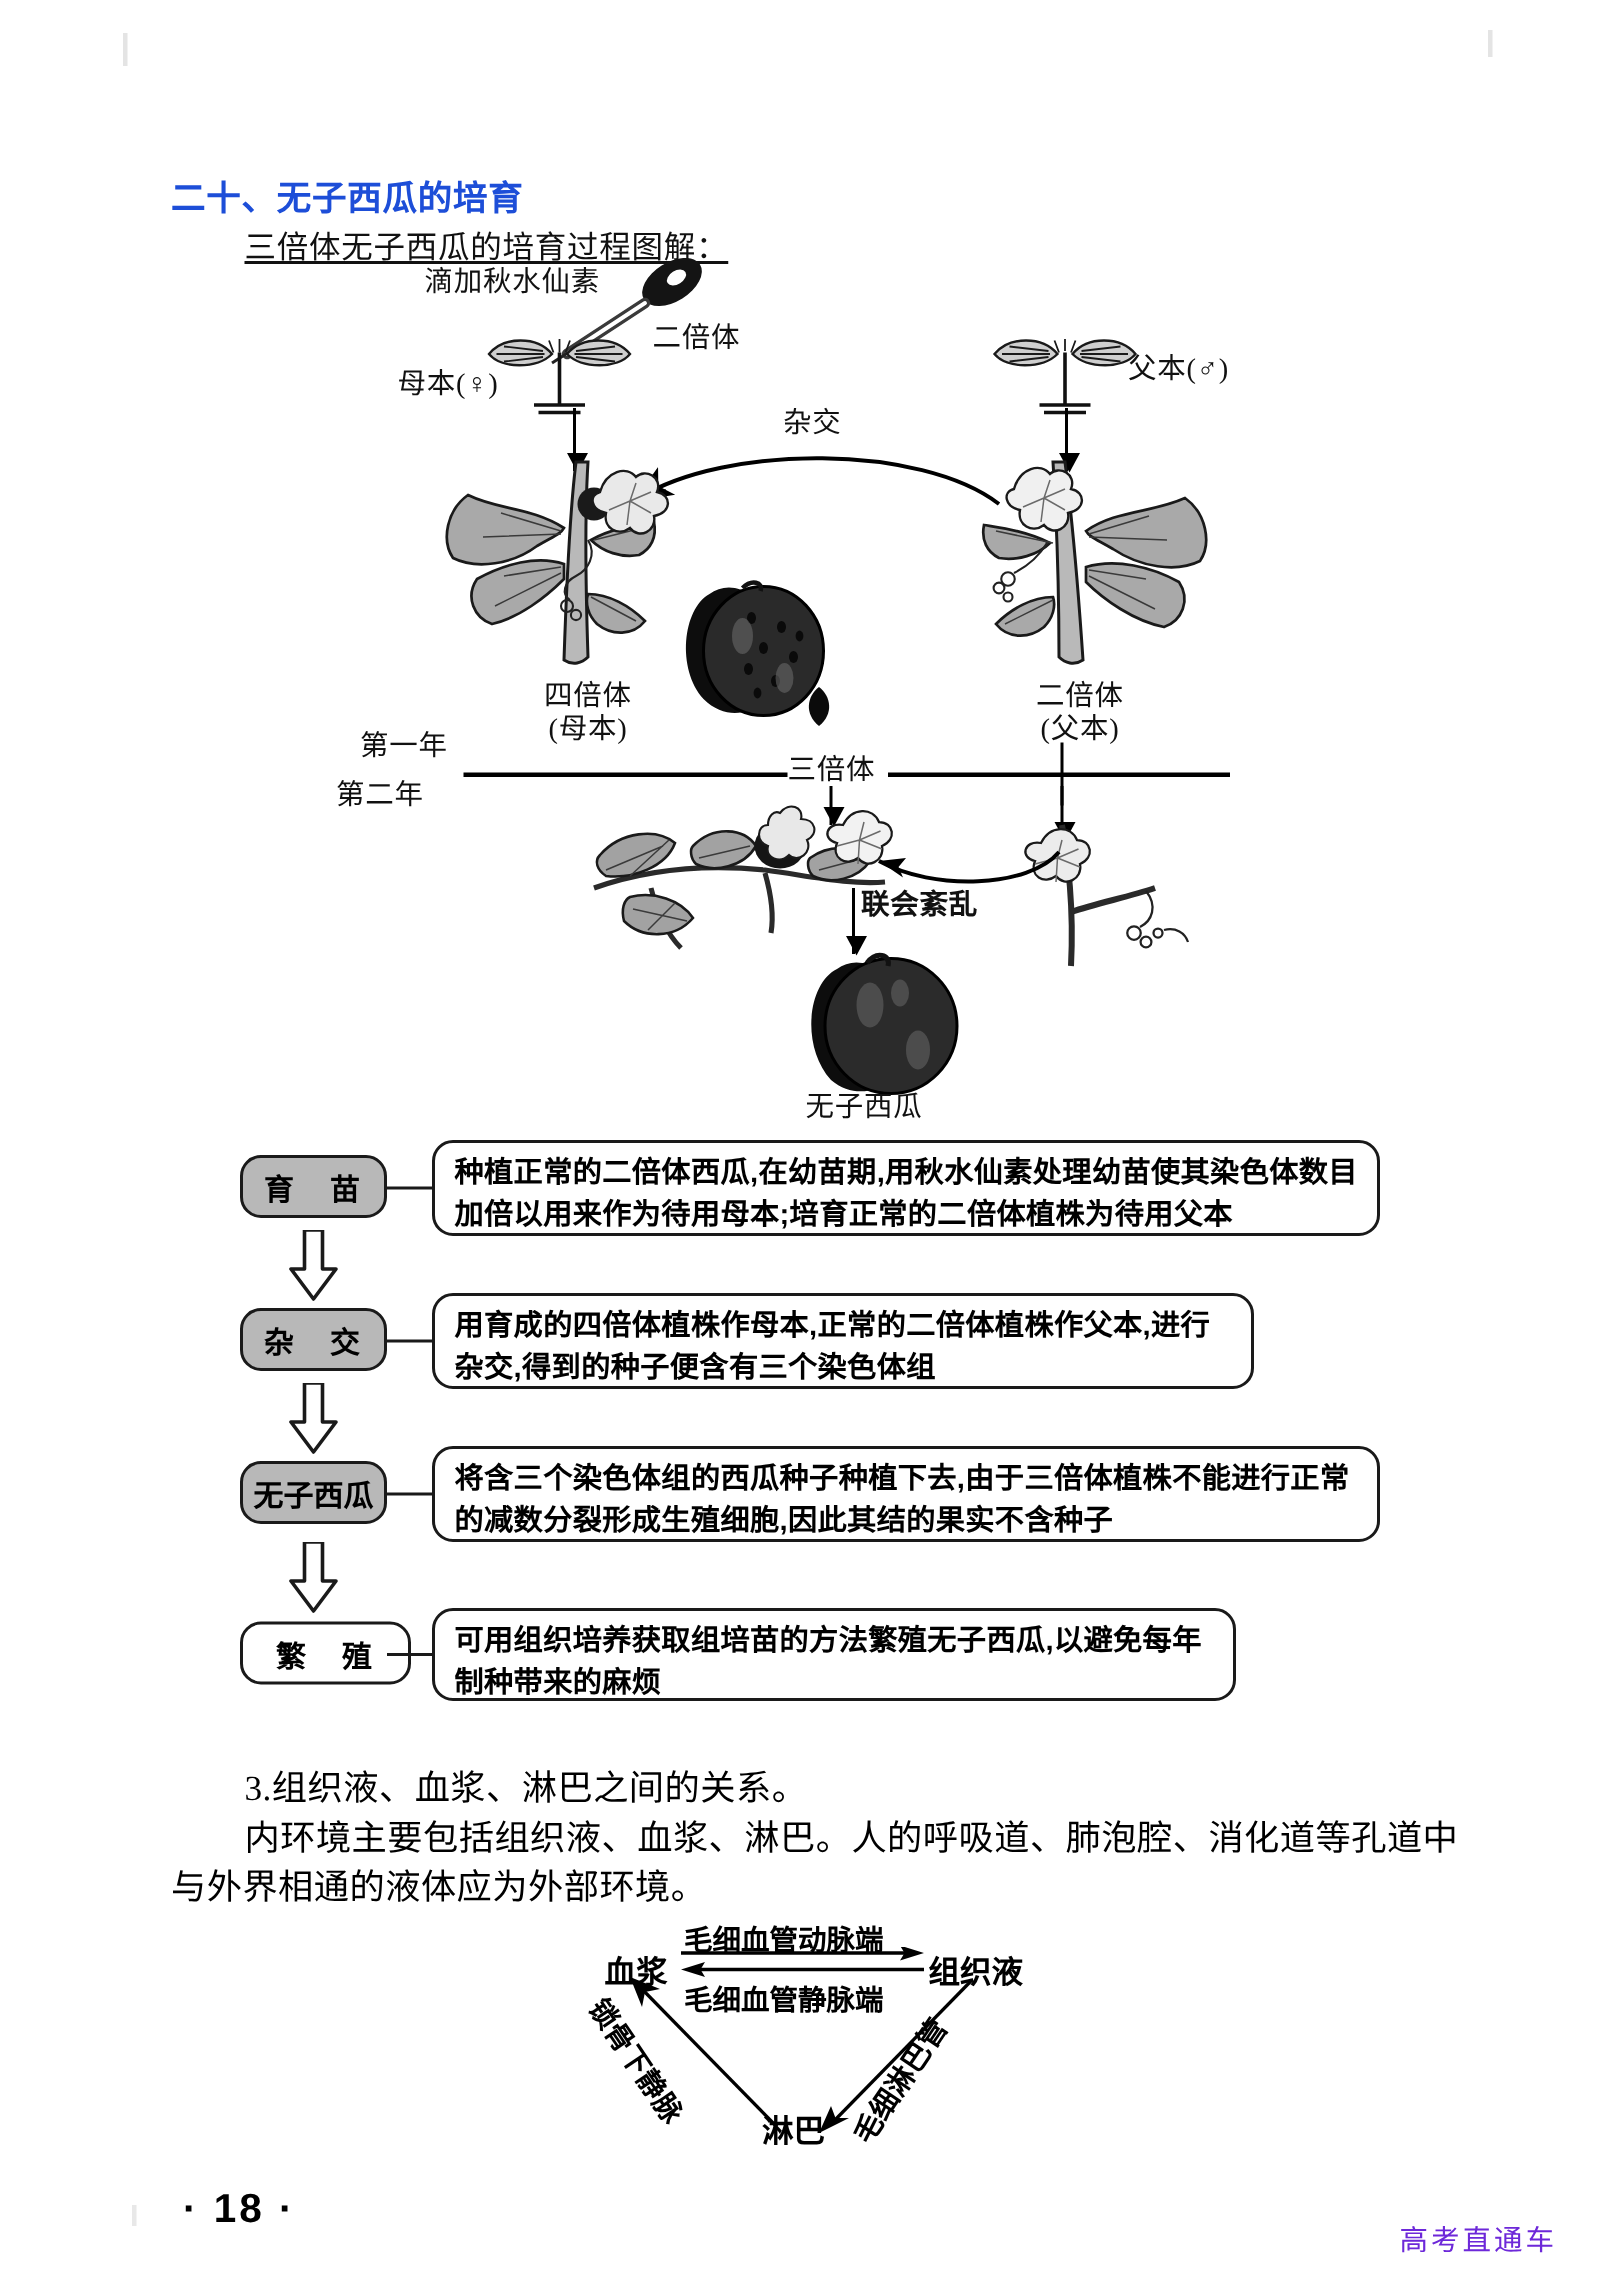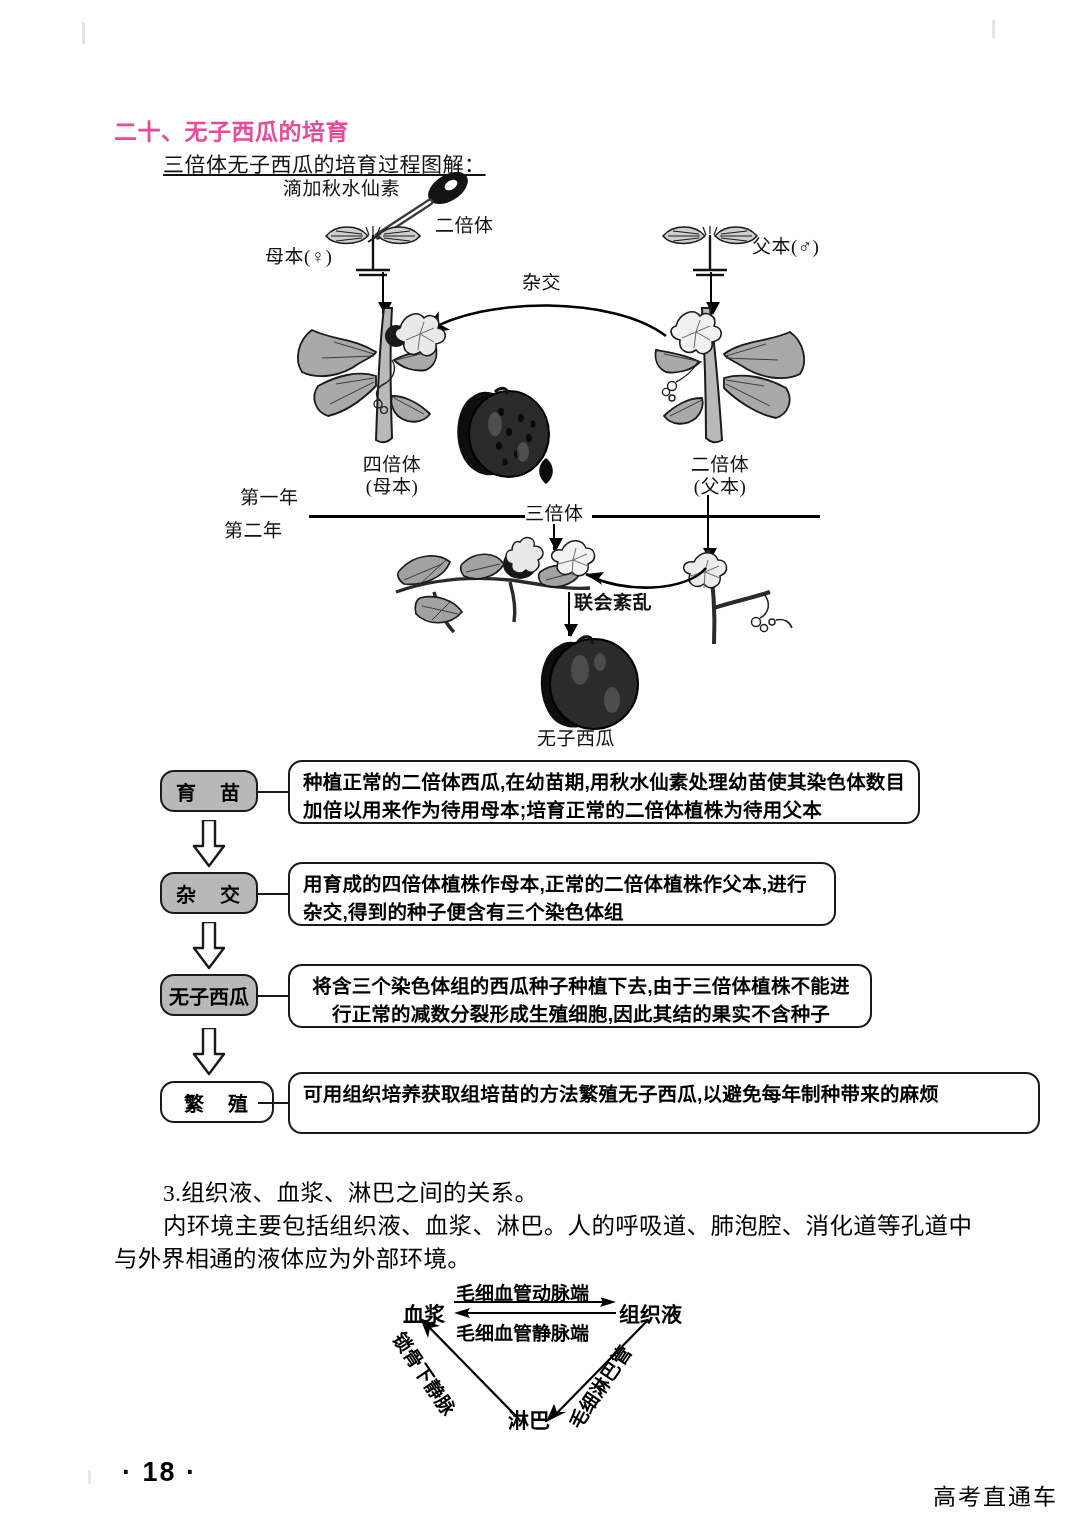--- a/index.html
+++ b/index.html
@@ -22,21 +22,21 @@
 
   
   .abs { position: absolute; }
 
   
   .section-title {
     font-family: "Liberation Sans", "DejaVu Sans", sans-serif;
     font-weight: 700;
     font-size: 23px;
     letter-spacing: 0.5px;
-    color: #ec4899;
+    color: #1d4ed8;
     white-space: nowrap;
   }
   .subtitle {
     font-size: 21px;
     white-space: nowrap;
     letter-spacing: 0.5px;
     text-decoration: underline;
   }
 
   
@@ -160,23 +160,23 @@
     position: absolute;
     font-family: "Liberation Sans", "DejaVu Sans", sans-serif;
     font-weight: 700;
     font-size: 27px;
     letter-spacing: 2px;
     color: #000;
   }
   .watermark {
     position: absolute;
     font-family: "Liberation Sans", "DejaVu Sans", sans-serif;
-    font-size: 23px;
+    font-size: 19px;
     letter-spacing: 2px;
-    color: #000000;
+    color: #6d28d9;
   }
   .scan-speck {
     position: absolute;
     background: #dcdcdc;
   }
 </style>
 </head>
 <body>
 
 <div id="page">
@@ -457,30 +457,30 @@
   <div class="fc-connector" style="left:258px; top:893px; width:32px;"></div>
   <div class="fc-box" style="left:288px; top:862px; width:548px; height:64px;">
     <p>用育成的四倍体植株作母本,正常的二倍体植株作父本,进行杂交,得到的种子便含有三个染色体组</p>
   </div>
   <svg class="block-arrow" xmlns="http://www.w3.org/2000/svg" style="left:192px; top:922px;" width="34" height="48" viewBox="0 0 34 48">
     <path d="M11,0 L23,0 L23,26 L32,26 L17,46 L2,26 L11,26 Z" fill="#ffffff" stroke="#1a1a1a" stroke-width="2.4" stroke-linejoin="round"></path>
   </svg>
 
   <div class="fc-pill filled" style="left:160px; top:974px; width:98px; height:42px; letter-spacing:0px;">无子西瓜</div>
   <div class="fc-connector" style="left:258px; top:995px; width:32px;"></div>
-  <div class="fc-box" style="left:288px; top:964px; width:584px; height:64px;text-align:center;">
+  <div class="fc-box" style="left:288px; top:964px; width:632px; height:64px;">
     <p>将含三个染色体组的西瓜种子种植下去,由于三倍体植株不能进行正常的减数分裂形成生殖细胞,因此其结的果实不含种子</p>
   </div>
   <svg class="block-arrow" xmlns="http://www.w3.org/2000/svg" style="left:192px; top:1028px;" width="34" height="48" viewBox="0 0 34 48">
     <path d="M11,0 L23,0 L23,26 L32,26 L17,46 L2,26 L11,26 Z" fill="#ffffff" stroke="#1a1a1a" stroke-width="2.4" stroke-linejoin="round"></path>
   </svg>
 
   <div class="fc-pill hollow" style="left:160px; top:1081px; width:114px; height:42px;">繁　殖</div>
   <div class="fc-connector" style="left:258px; top:1102px; width:32px;"></div>
-  <div class="fc-box" style="left:288px; top:1072px; width:752px; height:62px;">
+  <div class="fc-box" style="left:288px; top:1072px; width:536px; height:62px;">
     <p>可用组织培养获取组培苗的方法繁殖无子西瓜,以避免每年制种带来的麻烦</p>
   </div>
 
 
   <div class="para" style="left:163px; top:1177px;">3.组织液、血浆、淋巴之间的关系。</div>
 
   <div class="para" style="left:163px; top:1210px;">内环境主要包括组织液、血浆、淋巴。人的呼吸道、肺泡腔、消化道等孔道中</div>
   <div class="para" style="left:114px; top:1243px;">与外界相通的液体应为外部环境。</div>
 
   <div class="tri-node" style="left:403px; top:1298px;">血浆</div>

